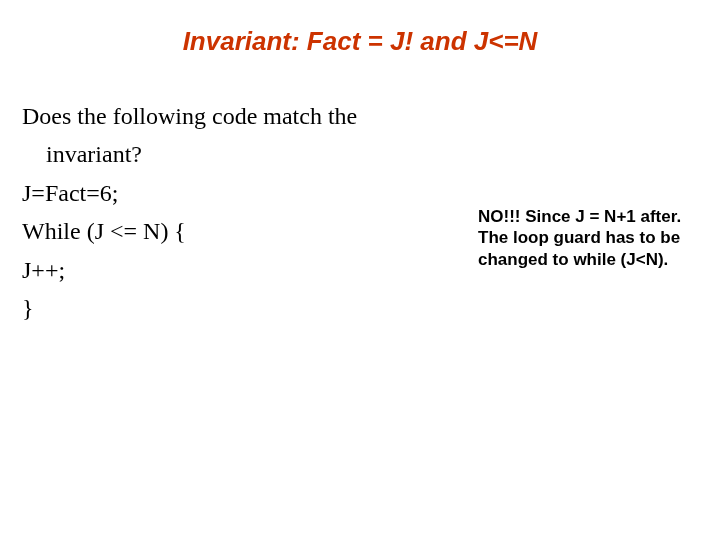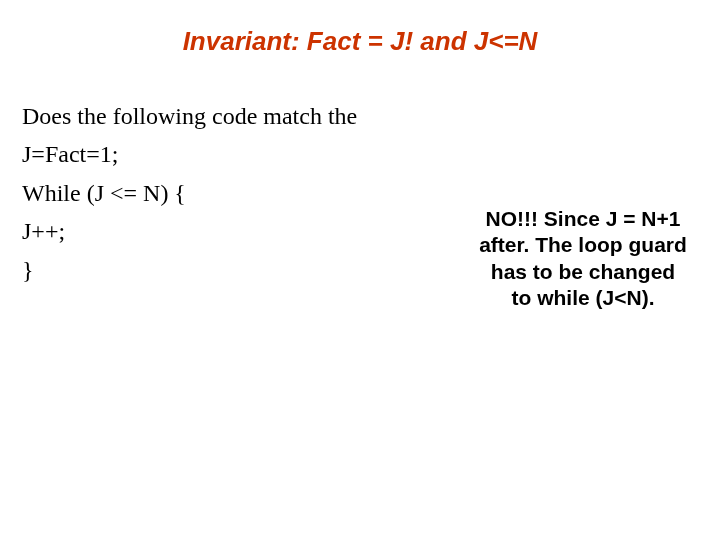--- a/index.html
+++ b/index.html
@@ -47,37 +47,37 @@
   }
   .body .code-line {
     margin: 0 0 6px 0;
   }
   .note {
     position: absolute;
     top: 206px;
     left: 478px;
     width: 210px;
     font-family: Arial, Helvetica, sans-serif;
-    font-size: 21px;
+    font-size: 17px;
     font-weight: bold;
     line-height: 1.25;
     color: #000000;
-    text-align: center;
   }
 </style>
 </head>
 <body>
 
 <div class="slide">
 
   <div class="title">Invariant: Fact = J! and J&lt;=N</div>
 
   <div class="body">
     <p class="question">Does the following code match the</p>
-    <p class="code-line">J=Fact=1;</p>
+    <p class="question-cont">invariant?</p>
+    <p class="code-line">J=Fact=6;</p>
     <p class="code-line">While (J &lt;= N) {</p>
     <p class="code-line">J++;</p>
     <p class="code-line">}</p>
   </div>
 
   <div class="note">NO!!! Since J = N+1 after. The loop guard has to be changed to while (J&lt;N).</div>
 
 </div>
 
 </body></html>

